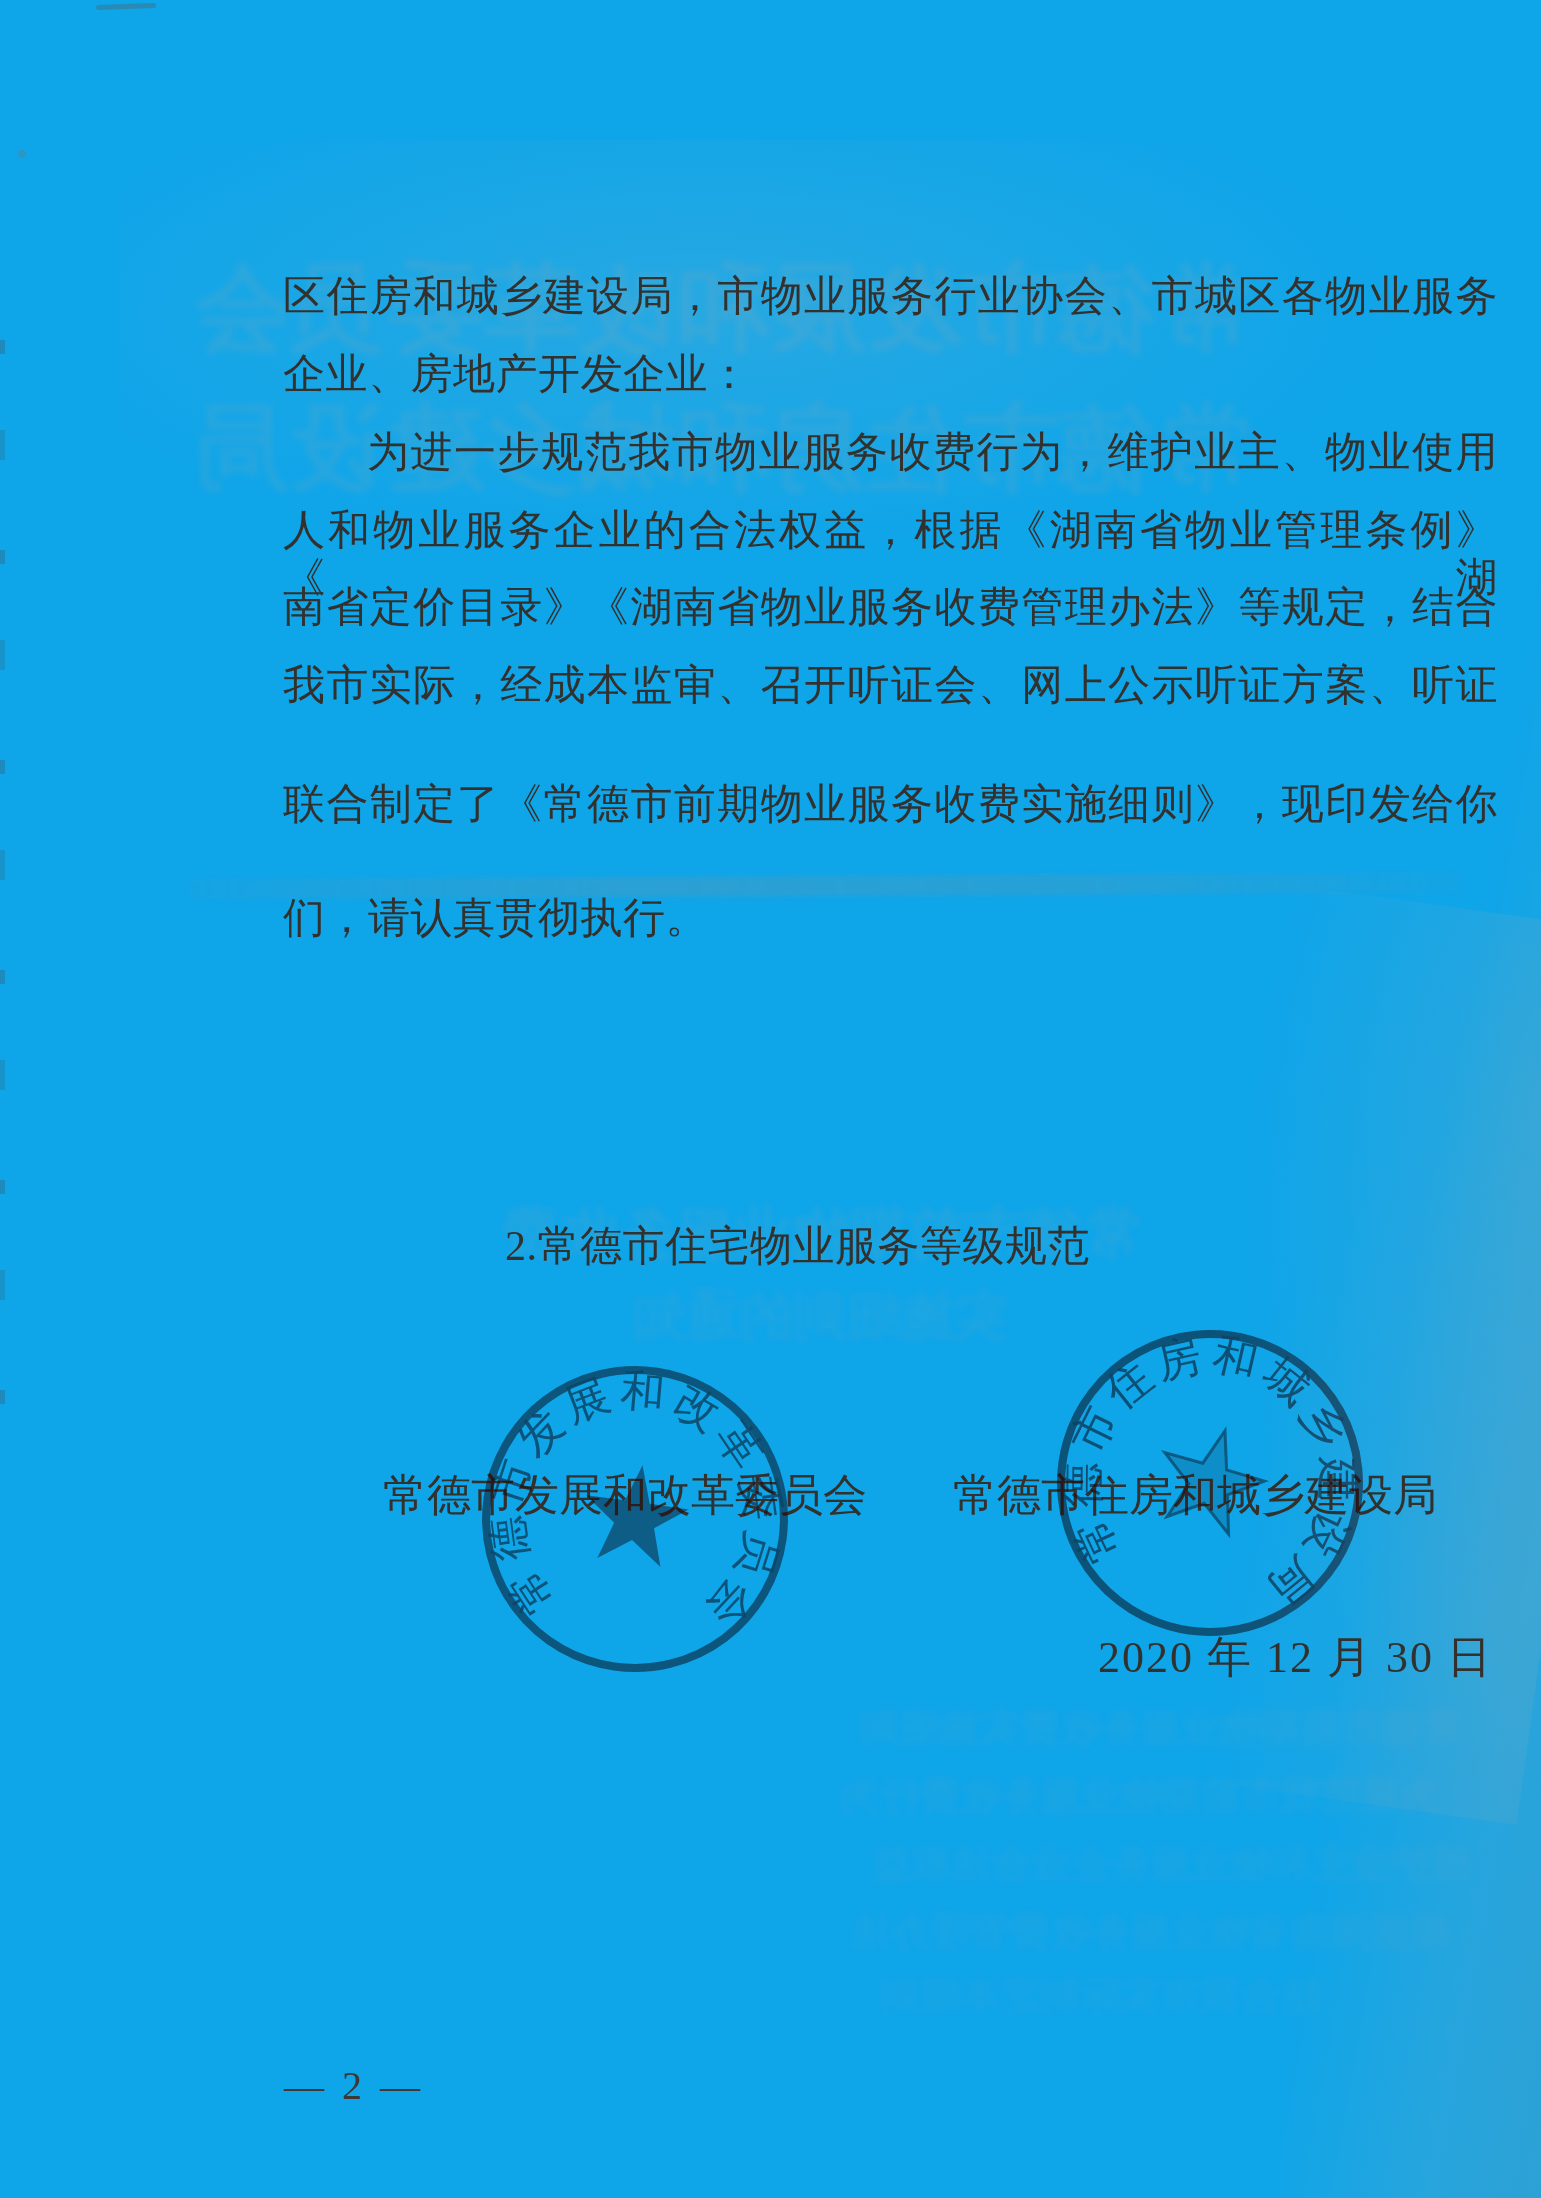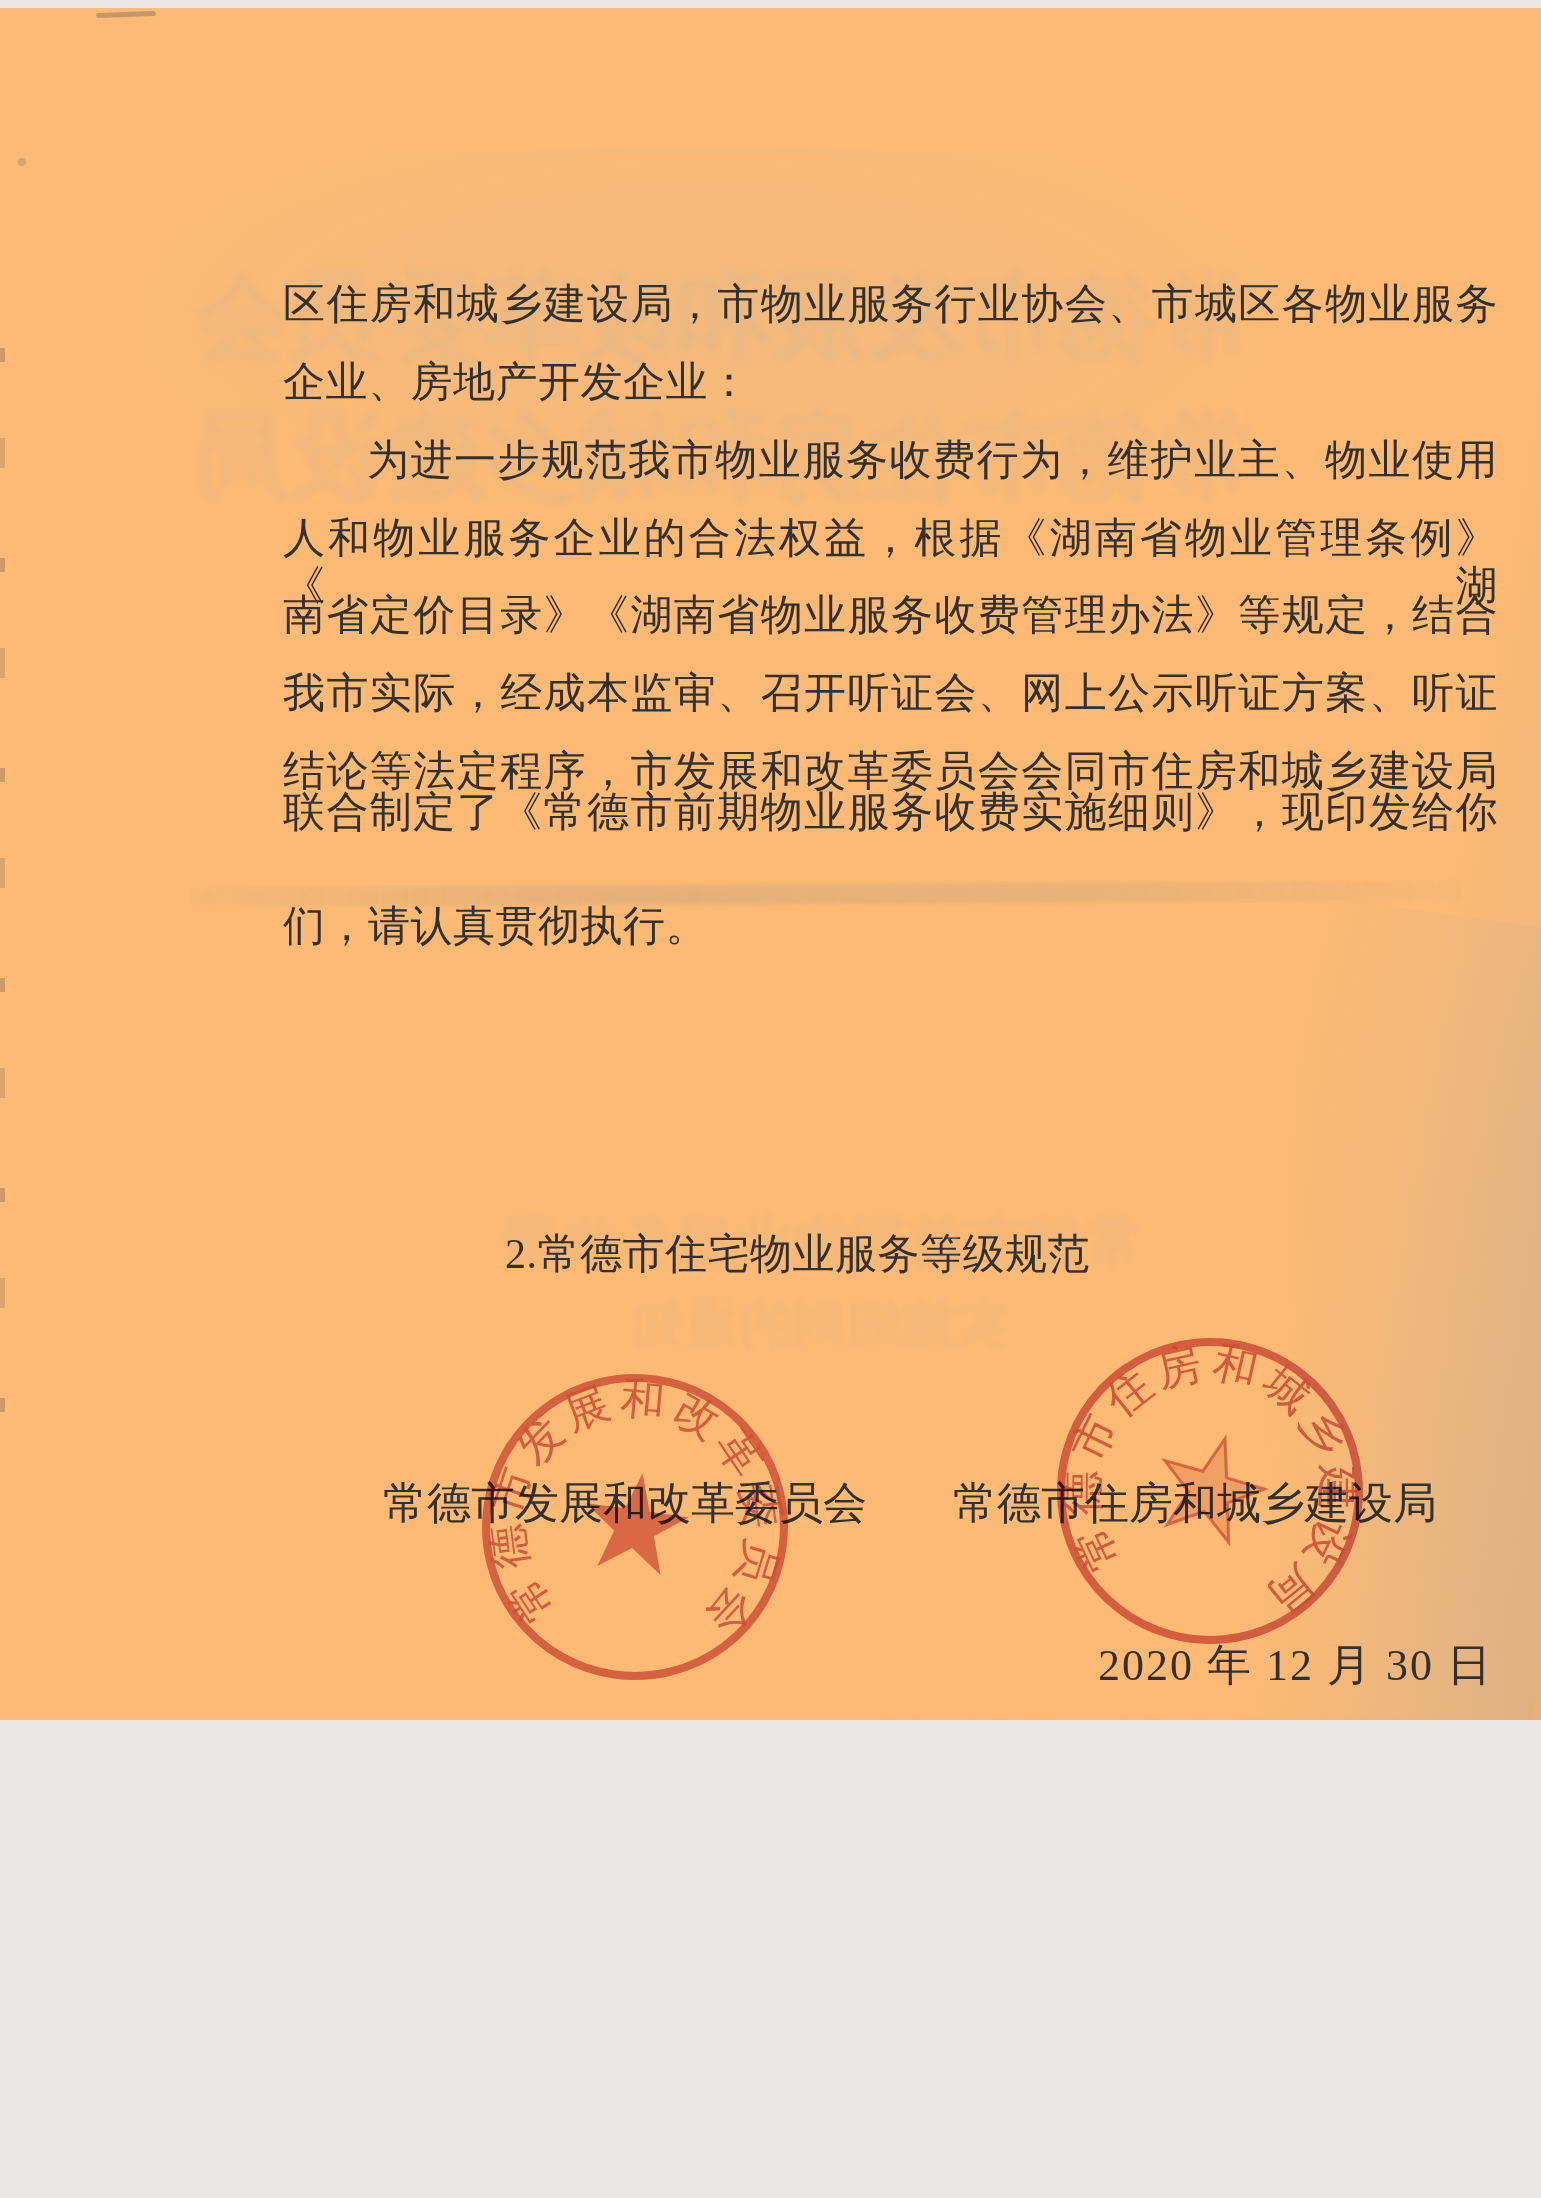--- a/index.html
+++ b/index.html
@@ -1,20 +1,20 @@
 <!DOCTYPE html>
 <html><head>
 <meta charset="utf-8">
 <style>
   html,body{margin:0;padding:0;background:#e8e7e5;}
   .page{
     position:relative;
-    width:1541px;height:1712px;
-    margin:8px auto;
-    background:#fdba74;
+    width:1541px;height:2198px;
+    margin:0 auto;
+    background:#0ea5e9;
     overflow:hidden;
     font-family:"Liberation Serif","DejaVu Serif",serif;
     color:#33312e;
   }
   
   .wash-top{
     position:absolute;left:120px;top:140px;width:1300px;height:420px;
     background:radial-gradient(ellipse at 45% 40%, rgba(190,188,184,.14), rgba(190,188,184,0) 70%);
     pointer-events:none;
   }
@@ -123,21 +123,20 @@
   <div class="ghost ghost-s3">维护业主和物业服务企业合法权益</div>
   <div class="ghost ghost-s4">根据湖南省物业服务收费管理办法</div>
   <div class="ghost ghost-s5">结合我市实际制定本细则</div>
 
   <div class="bodyline full" style="top:272px;">区住房和城乡建设局，市物业服务行业协会、市城区各物业服务</div>
   <div class="bodyline" style="top:350px;">企业、房地产开发企业：</div>
   <div class="bodyline full" style="top:506px;">人和物业服务企业的合法权益，根据《湖南省物业管理条例》《湖</div>
   <div class="bodyline full indent" style="top:428px;">为进一步规范我市物业服务收费行为，维护业主、物业使用</div>
   <div class="bodyline full" style="top:583px;">南省定价目录》《湖南省物业服务收费管理办法》等规定，结合</div>
   <div class="bodyline full" style="top:661px;">我市实际，经成本监审、召开听证会、网上公示听证方案、听证</div>
-  <div class="bodyline full" style="top:739px;">结论等法定程序，市发展和改革委员会会同市住房和城乡建设局</div>
   <div class="bodyline full" style="top:780px;">联合制定了《常德市前期物业服务收费实施细则》，现印发给你</div>
   <div class="bodyline" style="top:894px;">们，请认真贯彻执行。</div>
 
   <div class="attach" style="left:505px;top:1218px;">
     <span>2.常德市住宅物业服务等级规范</span>
   </div>
 
   <div class="sig sig-left">常德市发展和改革委员会</div>
   <div class="sig sig-right">常德市住房和城乡建设局</div>
 

